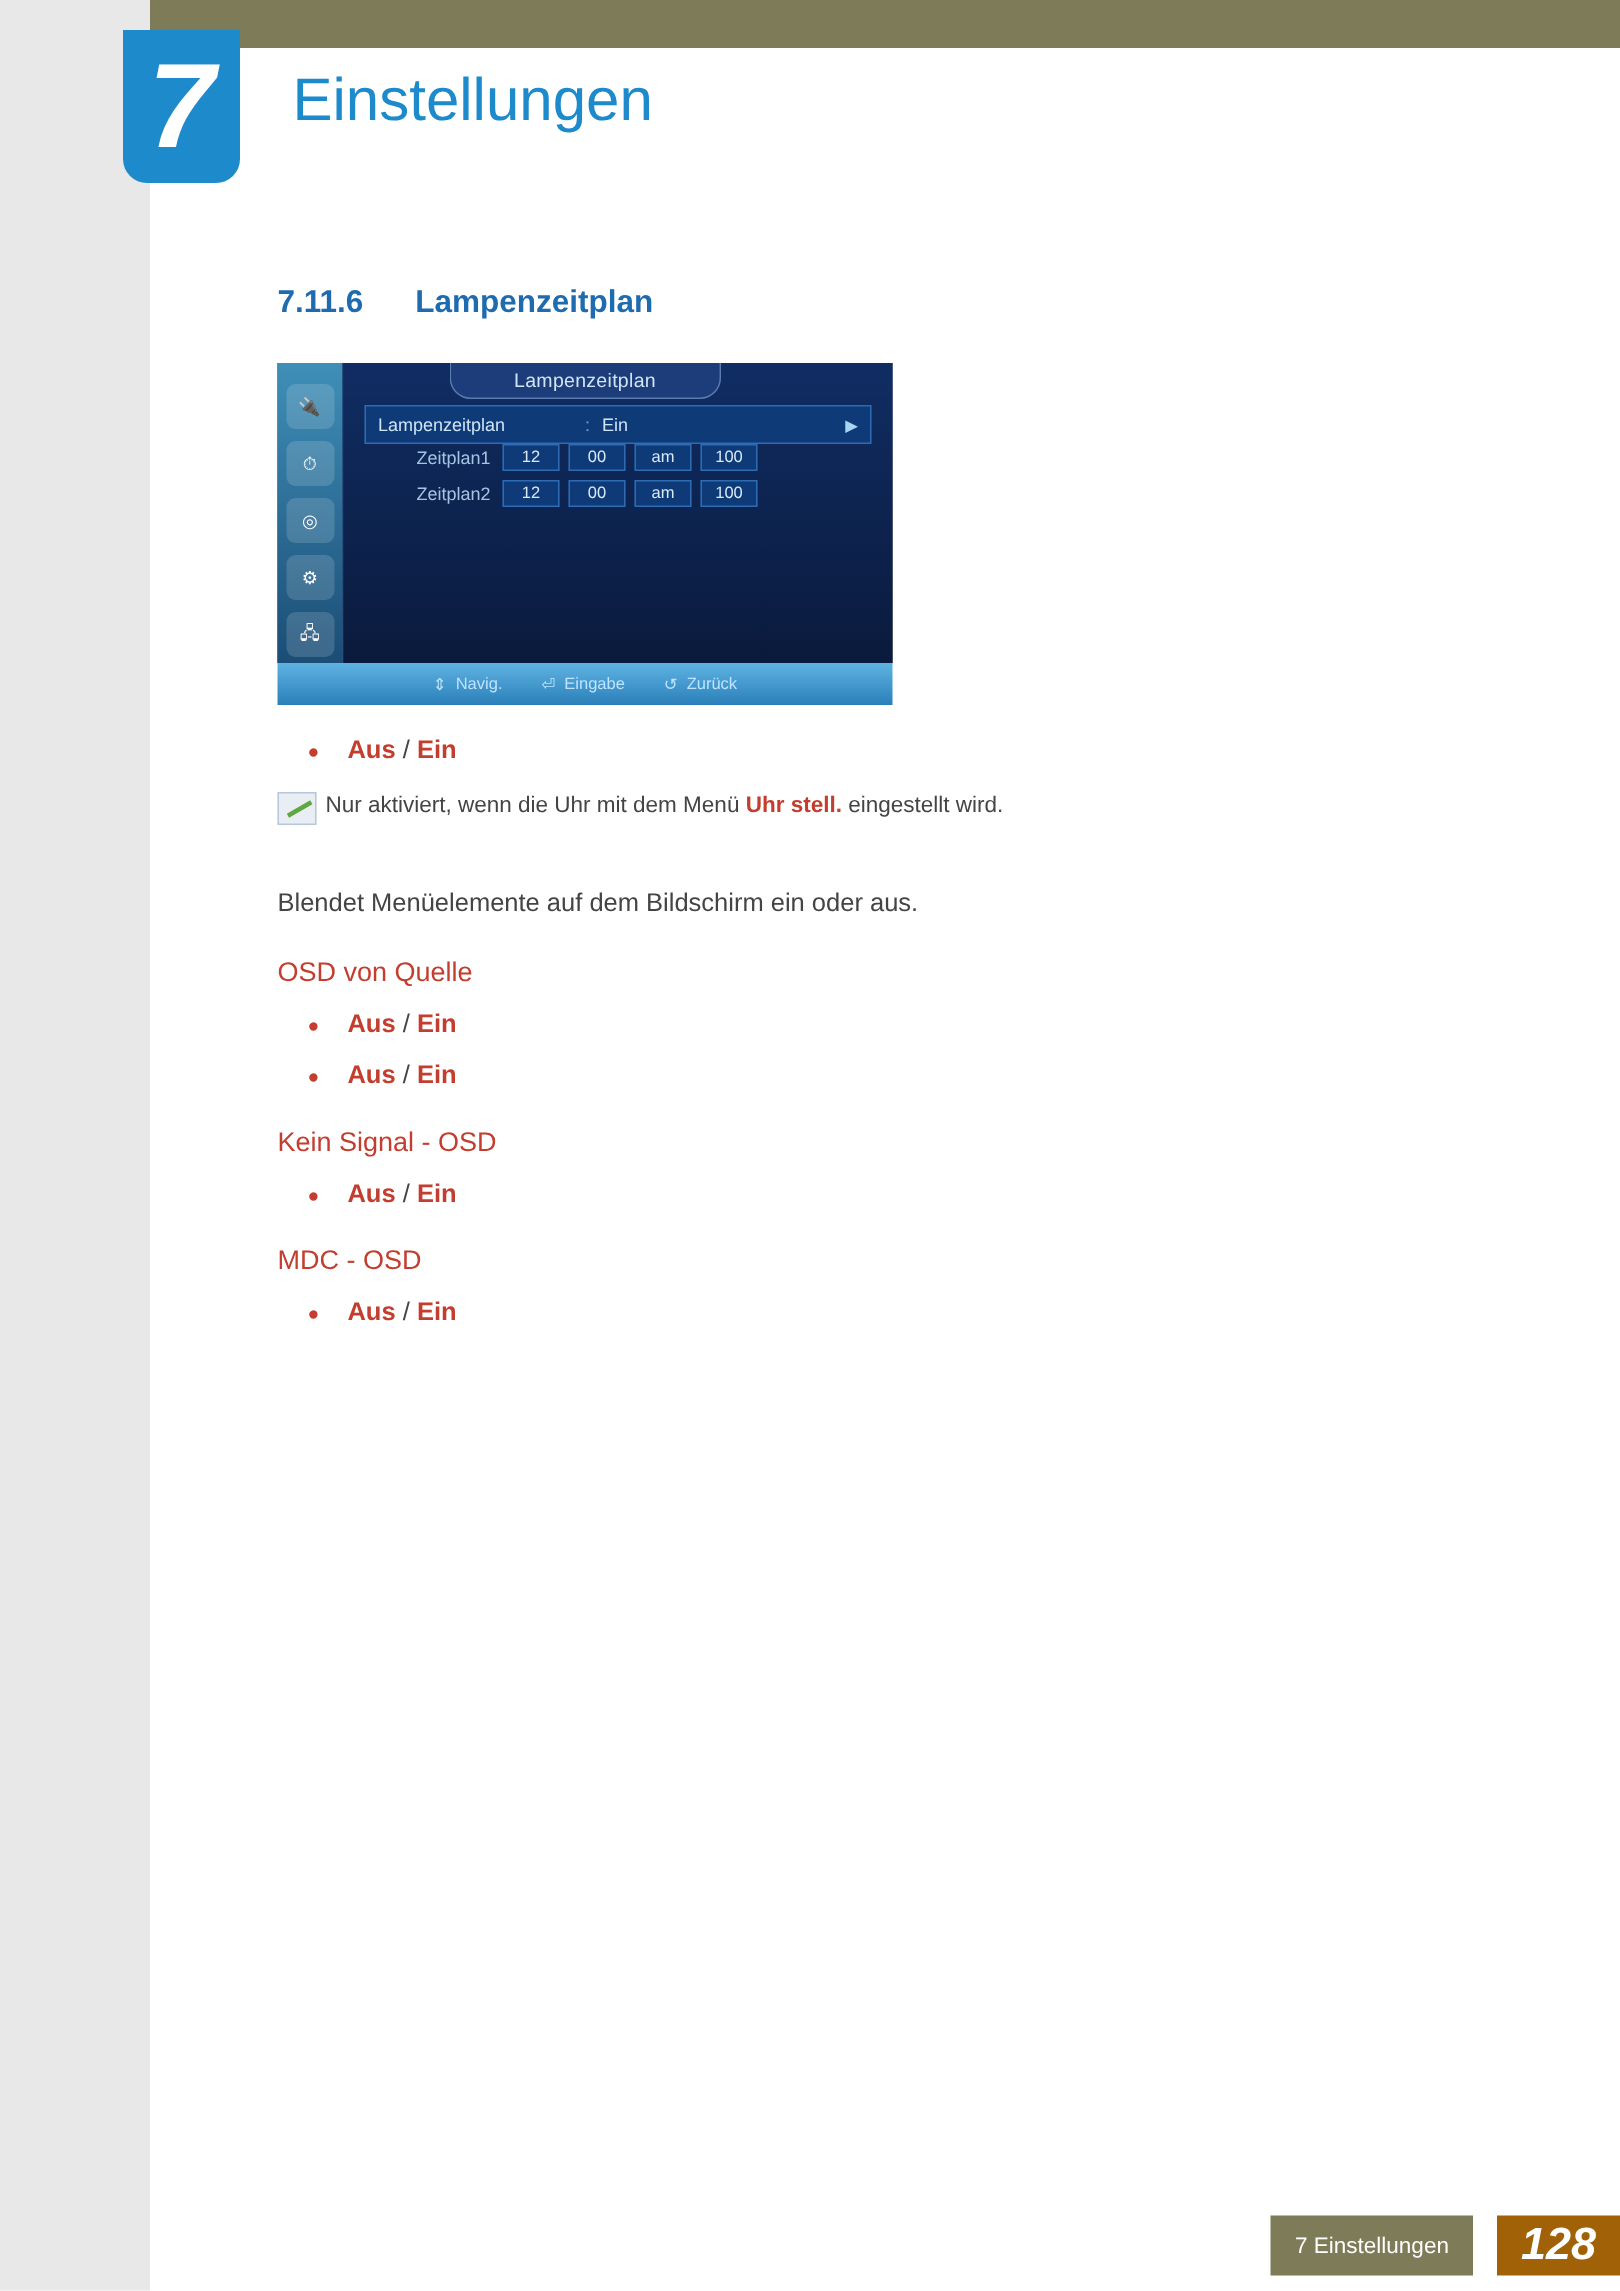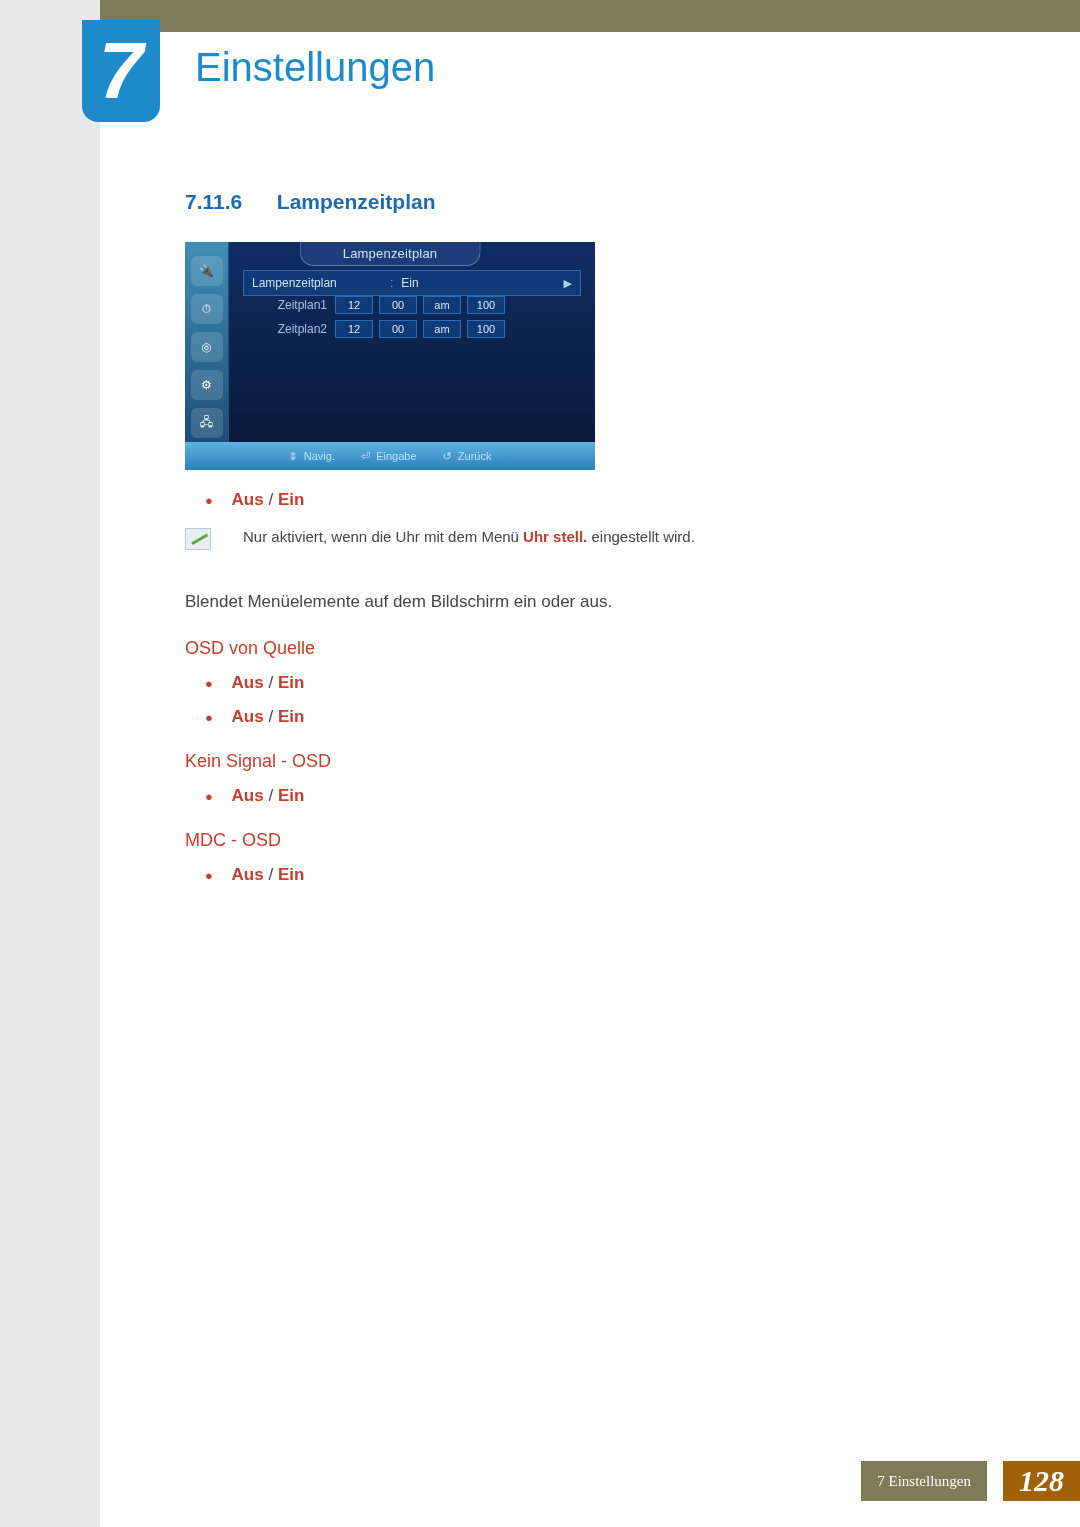--- a/index.html
+++ b/index.html
@@ -26,21 +26,21 @@
   .sec-num { display: inline-block; width: 86px; }
   .sub-heading { color: #c33e2e; font-size: 18px; margin: 24px 0 14px 0; font-weight: 500; }
   .body-text { font-size: 17px; color: #444; line-height: 1.4; margin-bottom: 22px; }
 
   .bullet { font-size: 17px; margin: 14px 0 14px 20px; }
   .bullet .dot { color: #c33e2e; margin-right: 14px; font-size: 13px; vertical-align: middle; }
   .bullet .aus { color: #c33e2e; font-weight: 600; }
   .bullet .sep { color: #444; }
   .bullet .ein { color: #c33e2e; font-weight: 600; }
 
-  .note-row { display: flex; align-items: flex-start; gap: 32px; margin: 18px 0 40px 0; }
+  .note-row { display: flex; align-items: flex-start; gap: 6px; margin: 18px 0 40px 0; }
   .note-icon { width: 26px; height: 22px; background: #e9eef4; border: 1px solid #b8c7d9; position: relative; flex-shrink: 0; }
   .note-icon::after { content: ""; position: absolute; left: 4px; top: 6px; width: 18px; height: 3px; border-bottom: 3px solid #5fa83f; transform: rotate(-30deg); }
   .note-text { font-size: 15px; color: #444; }
   .note-text .hl { color: #c33e2e; font-weight: 600; }
 
   
   .osd {
     width: 410px; margin-bottom: 20px;
     font-size: 12px; color: #fff;
     position: relative;
@@ -82,21 +82,21 @@
 
   .osd-footer {
     background: linear-gradient(#5fb3e2, #2a7fb9);
     height: 28px; display: flex; align-items: center; justify-content: center; gap: 26px;
     color: #c1e6ff; font-size: 11px;
   }
   .osd-footer .fitem { display: inline-flex; align-items: center; gap: 6px; color: #bfe3ff; }
 
   
   .page-footer {
-    position: absolute; bottom: 16px; left: 0; right: 0; height: 60px; font-family: Liberation Serif, serif;
+    position: absolute; bottom: 0; left: 0; right: 0; height: 60px;
   }
   .footer-right { position: absolute; right: 0; bottom: 10px; display: flex; align-items: stretch; }
   .footer-label { background: #7d7b58; color: #fff; font-size: 15px; display: flex; align-items: center; padding: 8px 16px; }
   .footer-num { background: #a16207; color: #fff; font-size: 30px; font-weight: bold; font-style: italic; padding: 3px 16px; margin-left: 16px; }
 </style>
 </head>
 <body>
 
 <div class="page">
   <div class="topbar"></div>

